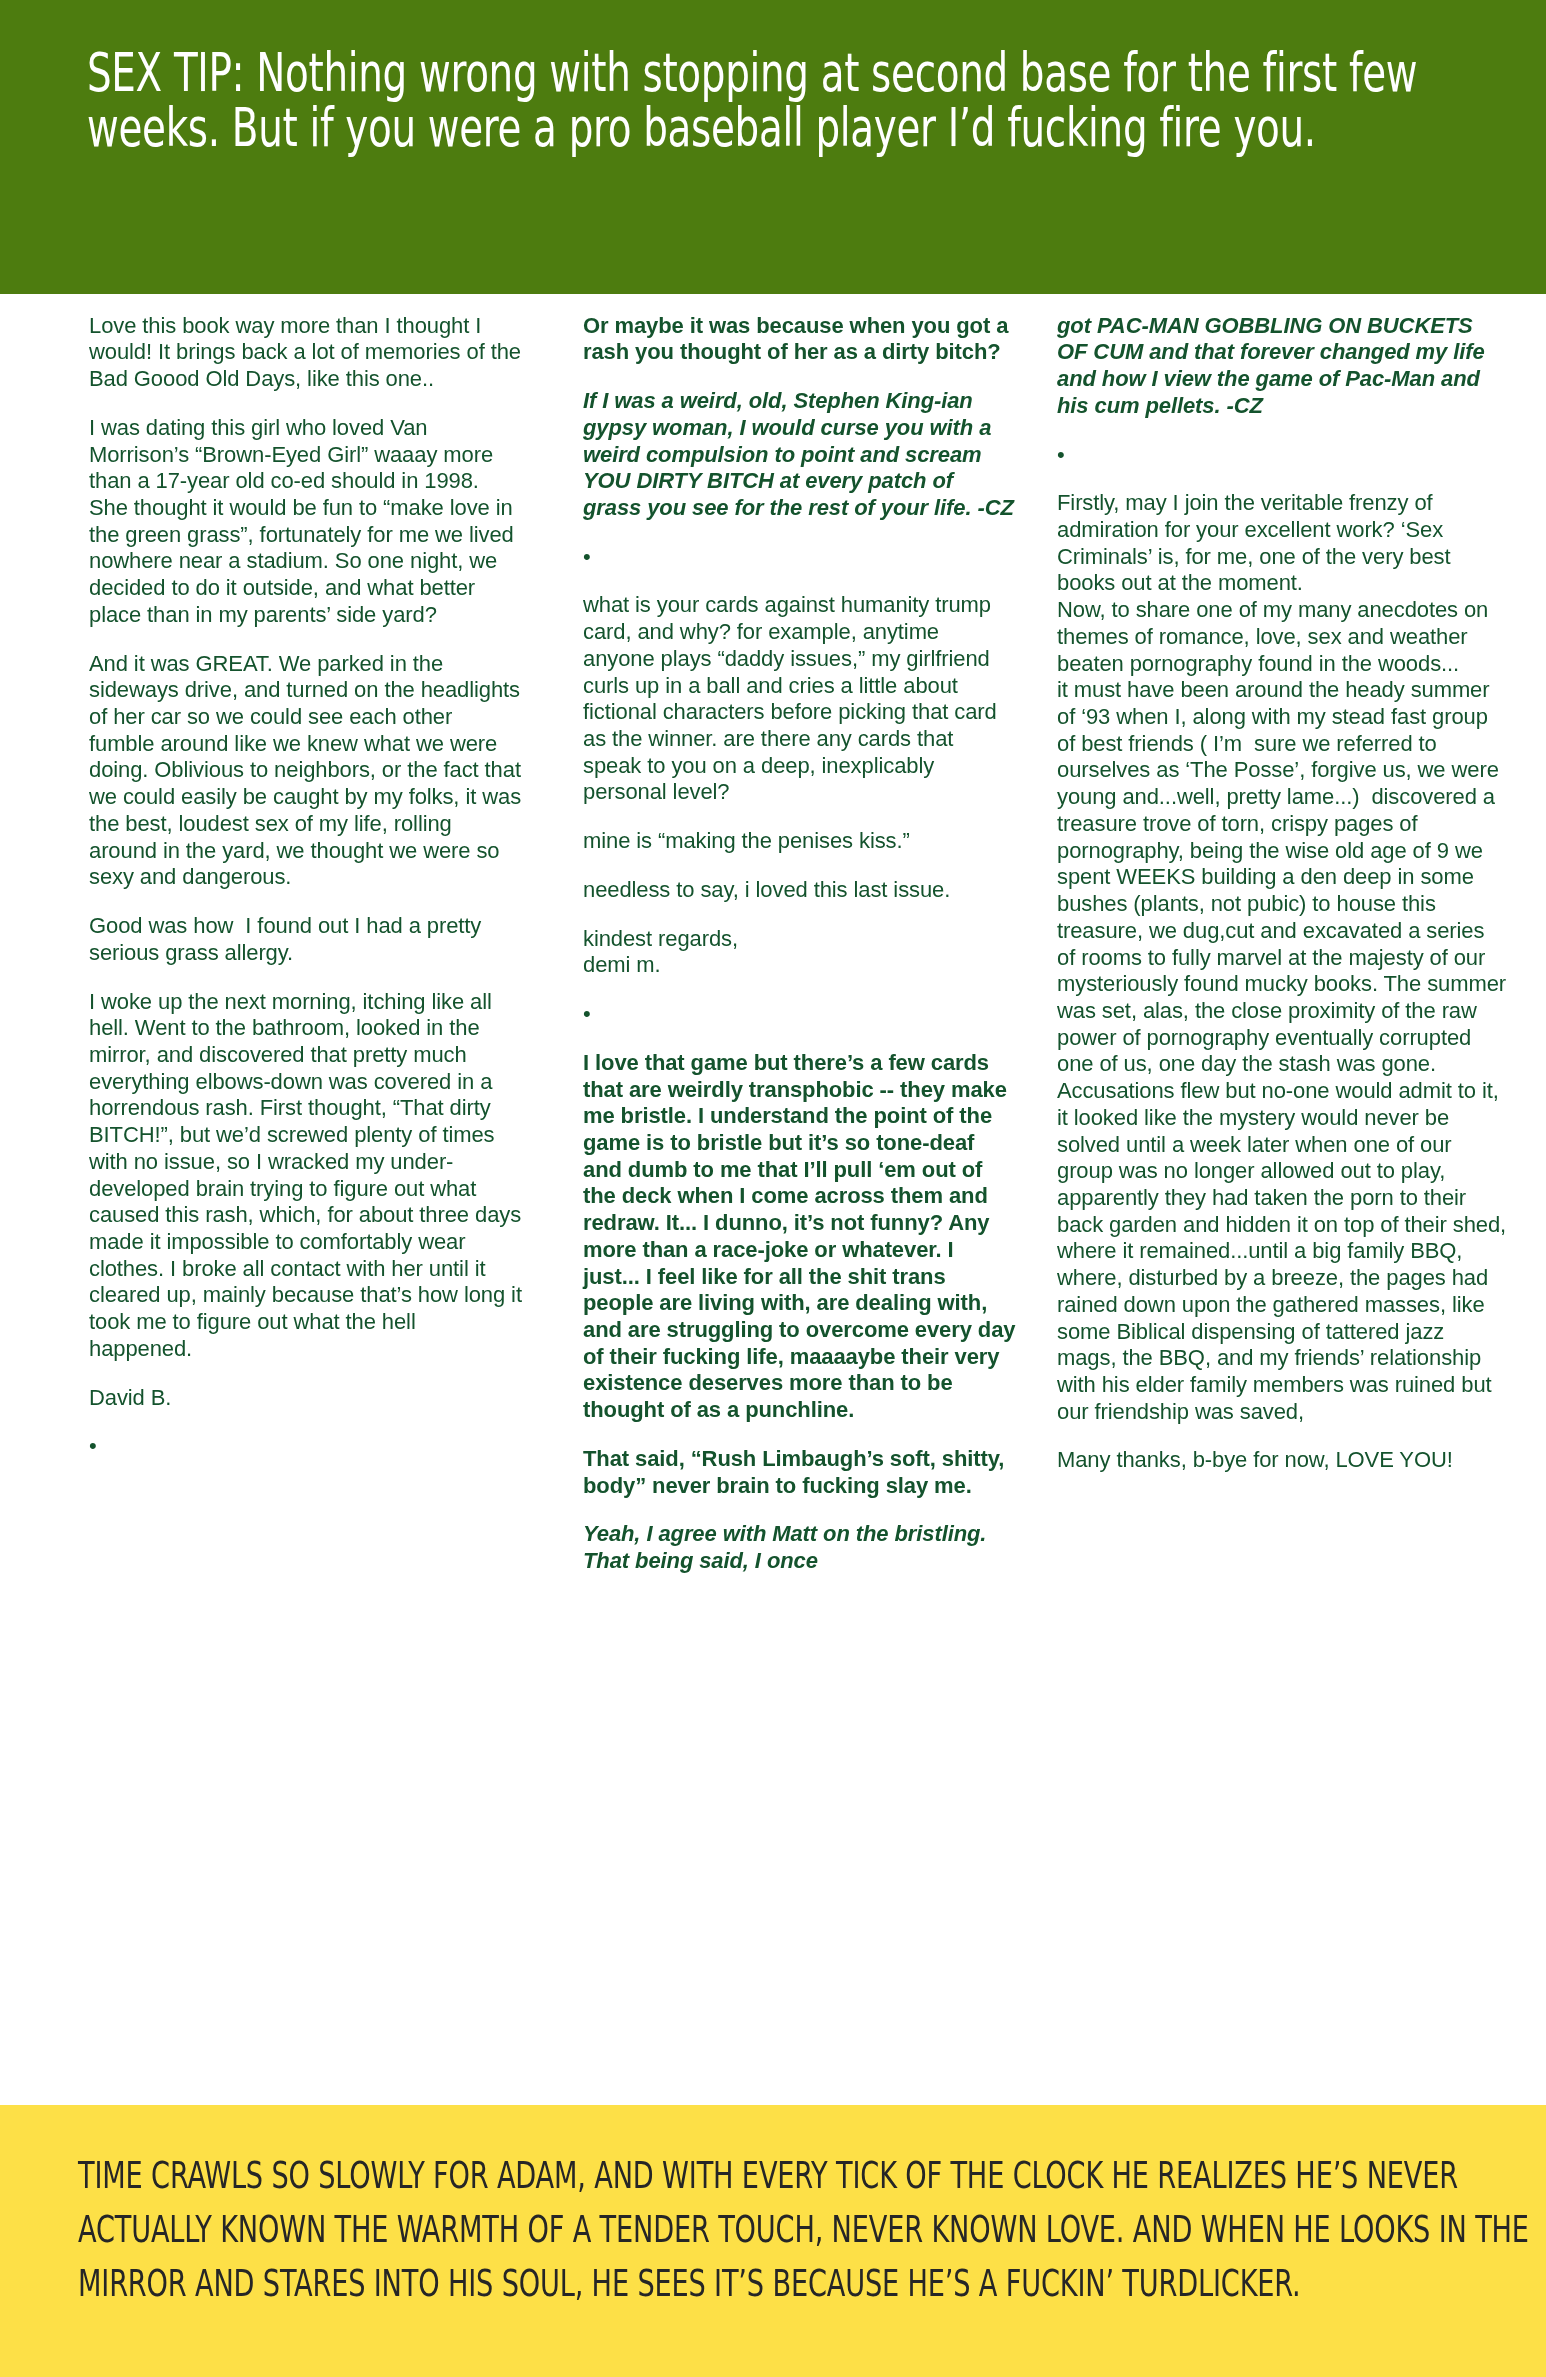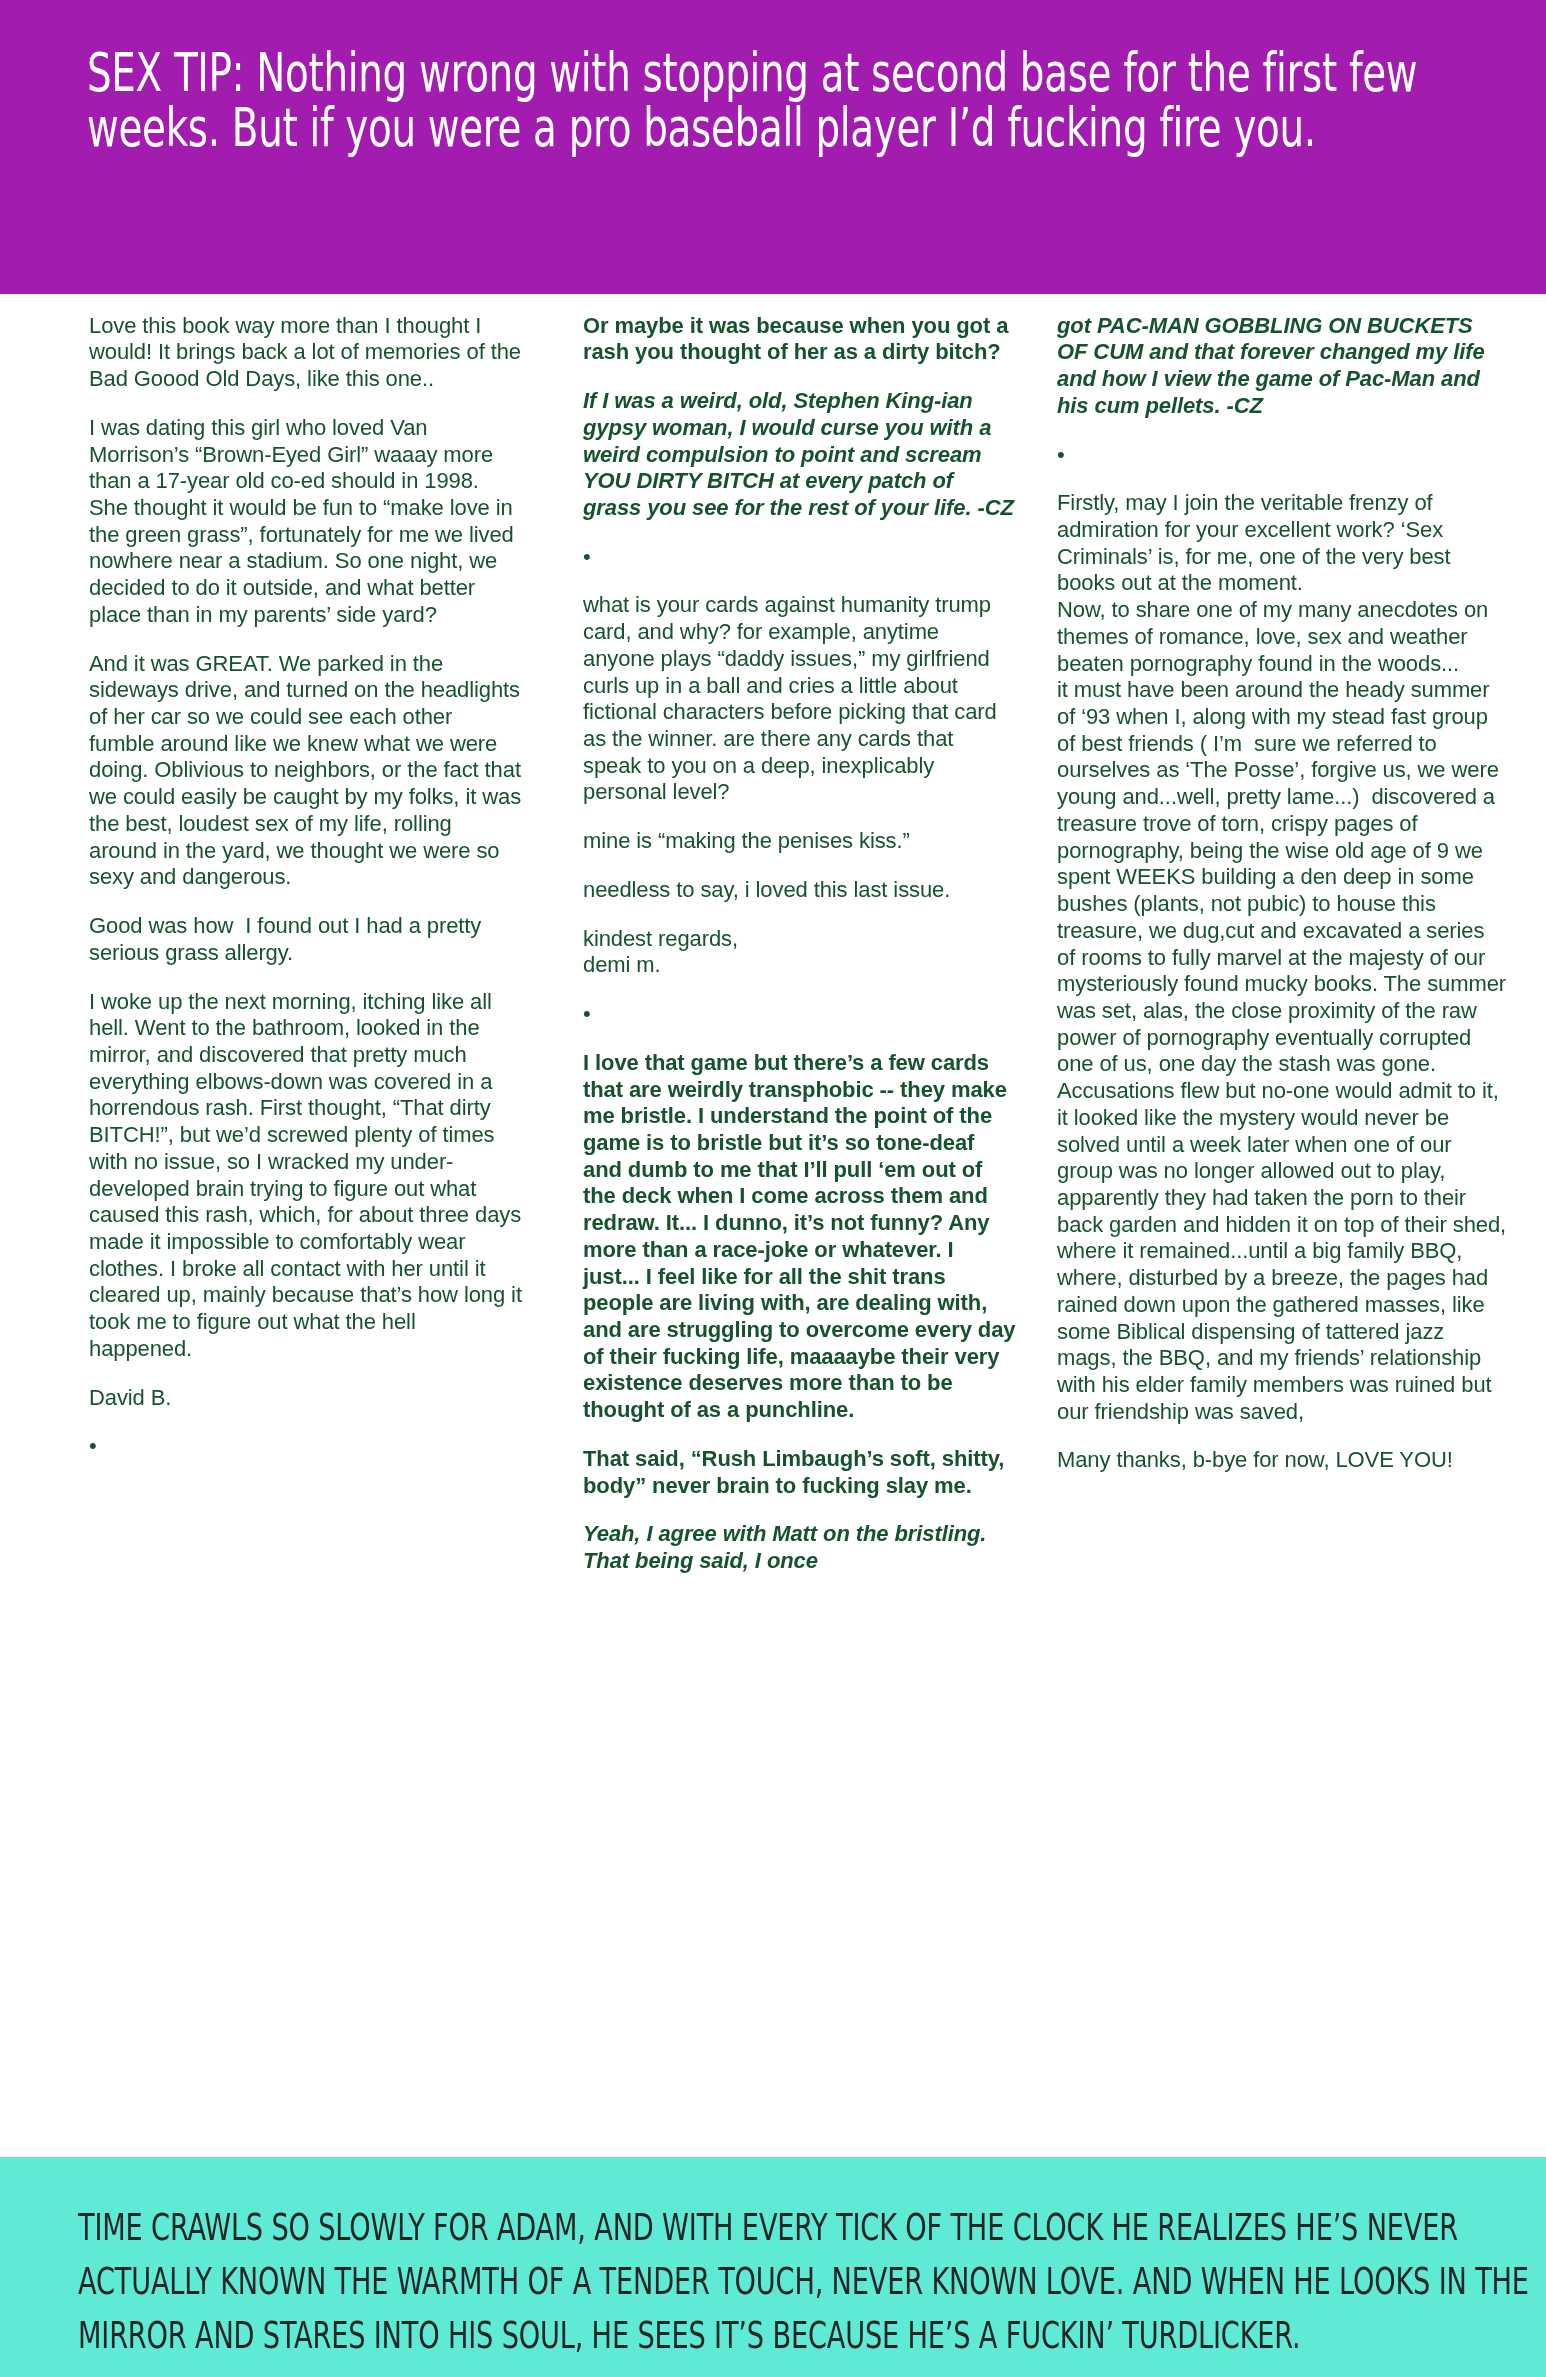--- a/index.html
+++ b/index.html
@@ -15,21 +15,21 @@
     position: relative;
   }
 
   
   .header-band {
     position: absolute;
     left: 0;
     top: 0;
     width: 1547px;
     height: 294px;
-    background: #a21caf;
+    background: #4d7c0f;
     box-sizing: border-box;
     padding: 45px 93px 0 87px;
   }
   .header-text {
     color: #ffffff;
     font-family: "DejaVu Sans Condensed", "Liberation Sans Narrow", "Liberation Sans", sans-serif;
     font-size: 54px;
     line-height: 1.02;
     font-weight: 400;
     letter-spacing: -0.4px;
@@ -70,22 +70,22 @@
 
   .para.bold   { font-weight: bold; }
   .para.italic { font-style: italic; font-weight: bold; }
 
   
   .footer-band {
     position: absolute;
     left: 0;
     bottom: 0;
     width: 1547px;
-    height: 220px;
-    background: #5eead4;
+    height: 272px;
+    background: #fde047;
     box-sizing: border-box;
     padding: 44px 47px 0 78px;
     overflow: hidden;
   }
   .footer-text {
     color: #262626;
     font-family: "DejaVu Sans Condensed", "Liberation Sans Narrow", "Liberation Sans", sans-serif;
     font-size: 38px;
     line-height: 1.42;
     font-weight: 400;

